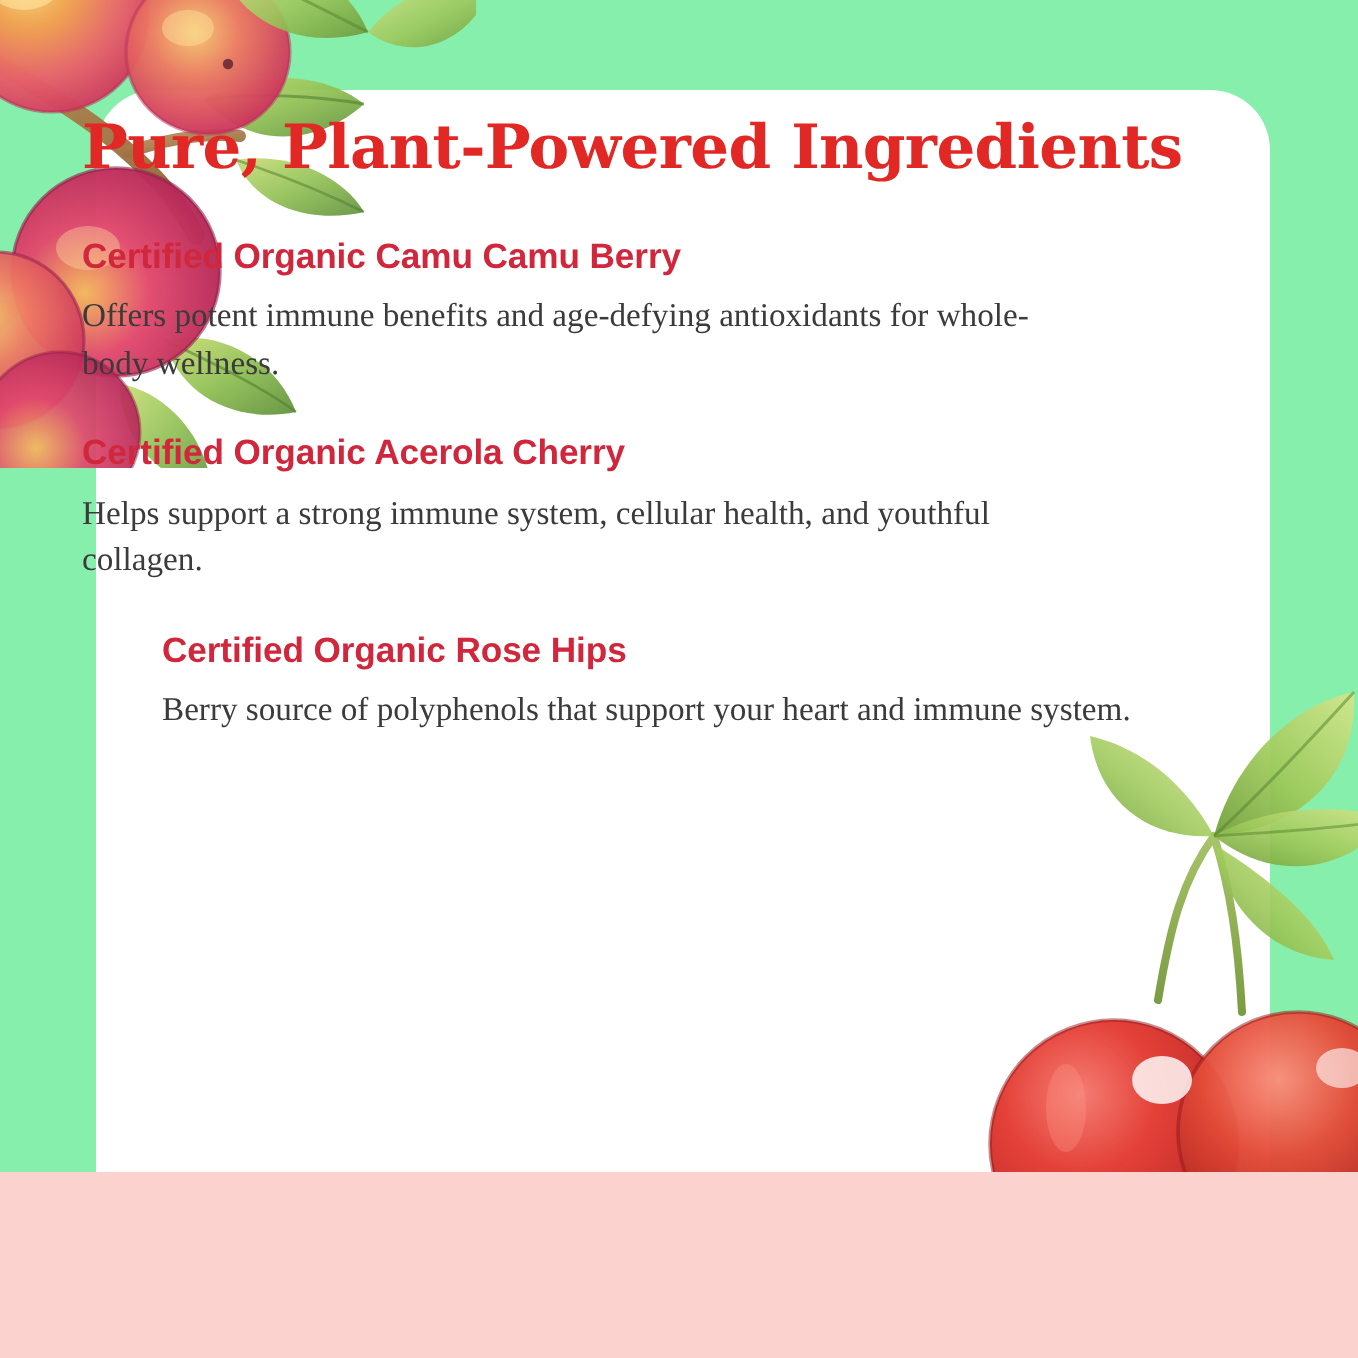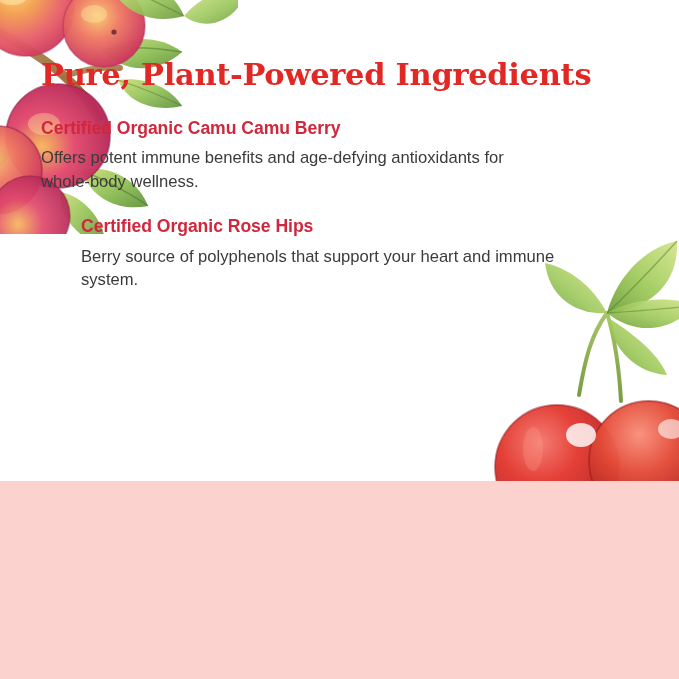--- a/index.html
+++ b/index.html
@@ -10,22 +10,22 @@
     width: 679px;
     height: 679px;
     overflow: hidden;
     font-family: "Liberation Sans", sans-serif;
     background: #fcd2ce;
   }
 
   #page {
     position: relative;
     width: 679px;
-    height: 481px;
-    background: #ffffff;
+    height: 586px;
+    background: #86efac;
     overflow: hidden;
   }
 
   
   .art {
     position: absolute;
     pointer-events: none;
   }
   .art-topleft {
     left: -14px;
@@ -91,21 +91,21 @@
     font-family: "Liberation Sans", sans-serif;
     font-weight: bold;
     font-size: 17.6px;
     color: #d0273c;
     letter-spacing: -0.05px;
     margin: 0 0 7px 0;
     line-height: 1.22;
   }
 
   .ing-desc {
-    font-family: Liberation Sans, sans-serif;
+    font-family: Liberation Serif, serif;
     font-weight: normal;
     font-size: 16.6px;
     color: #3b3b3b;
     line-height: 1.42;
     margin: 0;
     max-width: 505px;
   }
 </style>
 </head>
 <body>
@@ -243,20 +243,24 @@
 
   <div class="card-inner" style="z-index:4; position:absolute;">
 
     <h1 class="headline">Pure, Plant-Powered Ingredients</h1>
 
     <div class="ingredient">
       <div class="ing-name">Certified Organic Camu Camu Berry</div>
       <p class="ing-desc">Offers potent immune benefits and age-defying antioxidants for whole-body wellness.</p>
     </div>
 
+    <div class="ingredient">
+      <div class="ing-name">Certified Organic Acerola Cherry</div>
+      <p class="ing-desc">Helps support a strong immune system, cellular health, and youthful collagen.</p>
+    </div>
 
     <div class="ingredient">
     </div>
 
     <div class="ingredient">
       <div class="ing-name">Certified Organic Rose Hips</div>
       <p class="ing-desc">Berry source of polyphenols that support your heart and immune system.</p>
     </div>
 
   </div>

